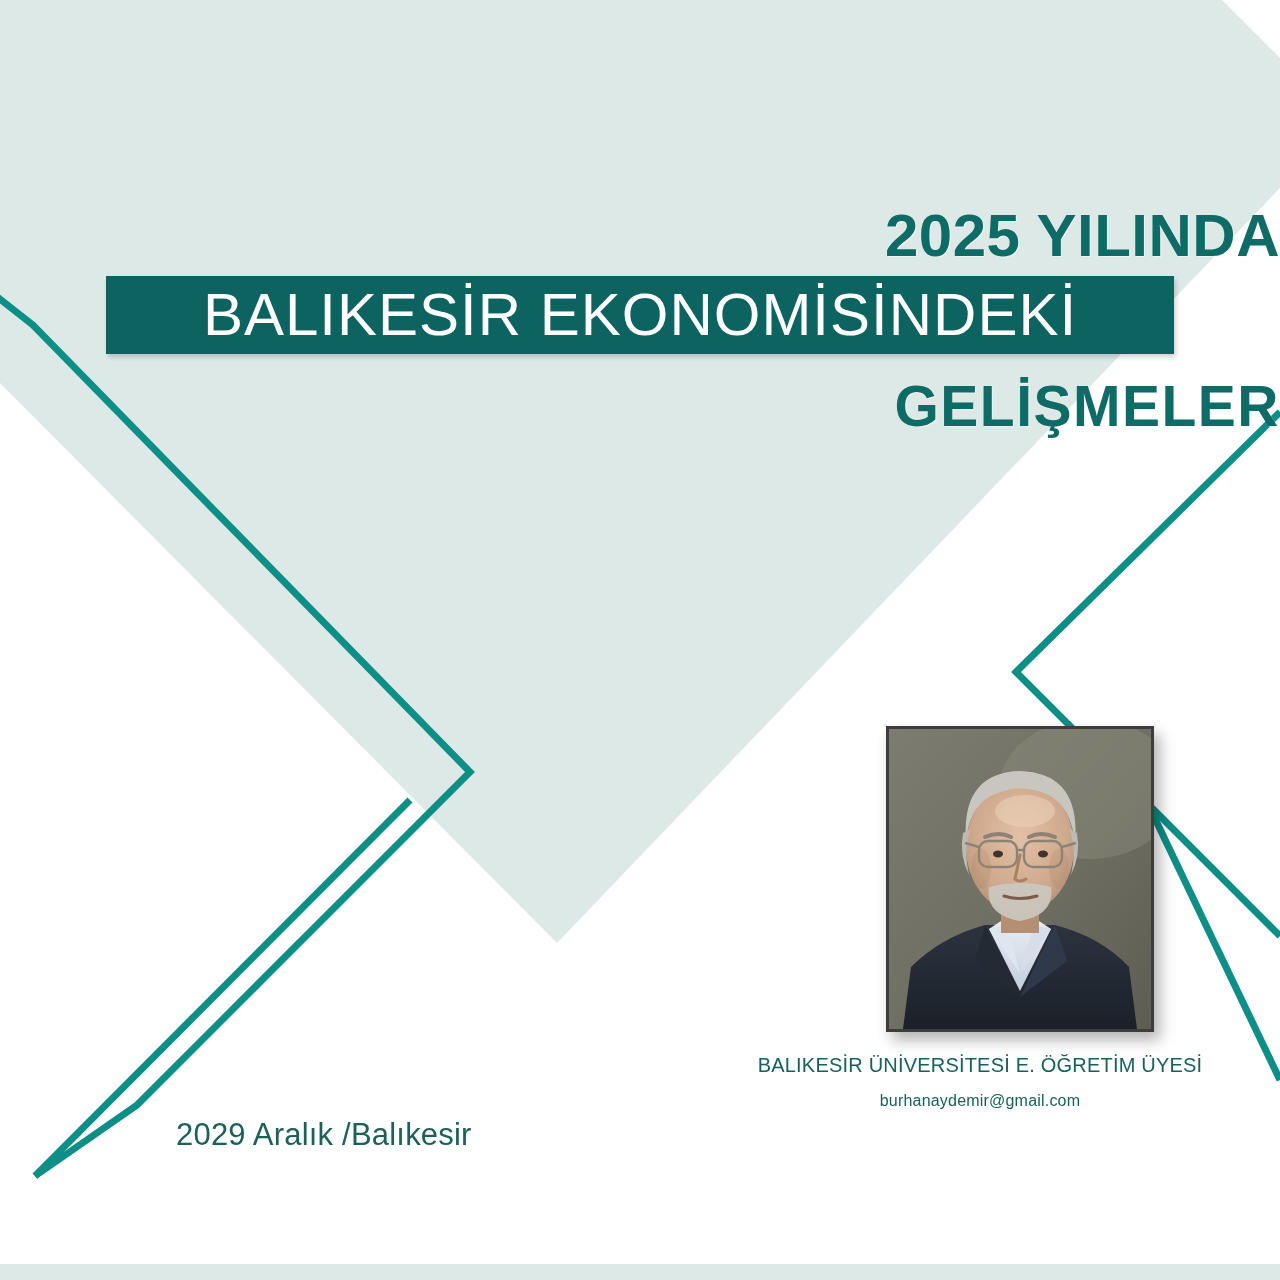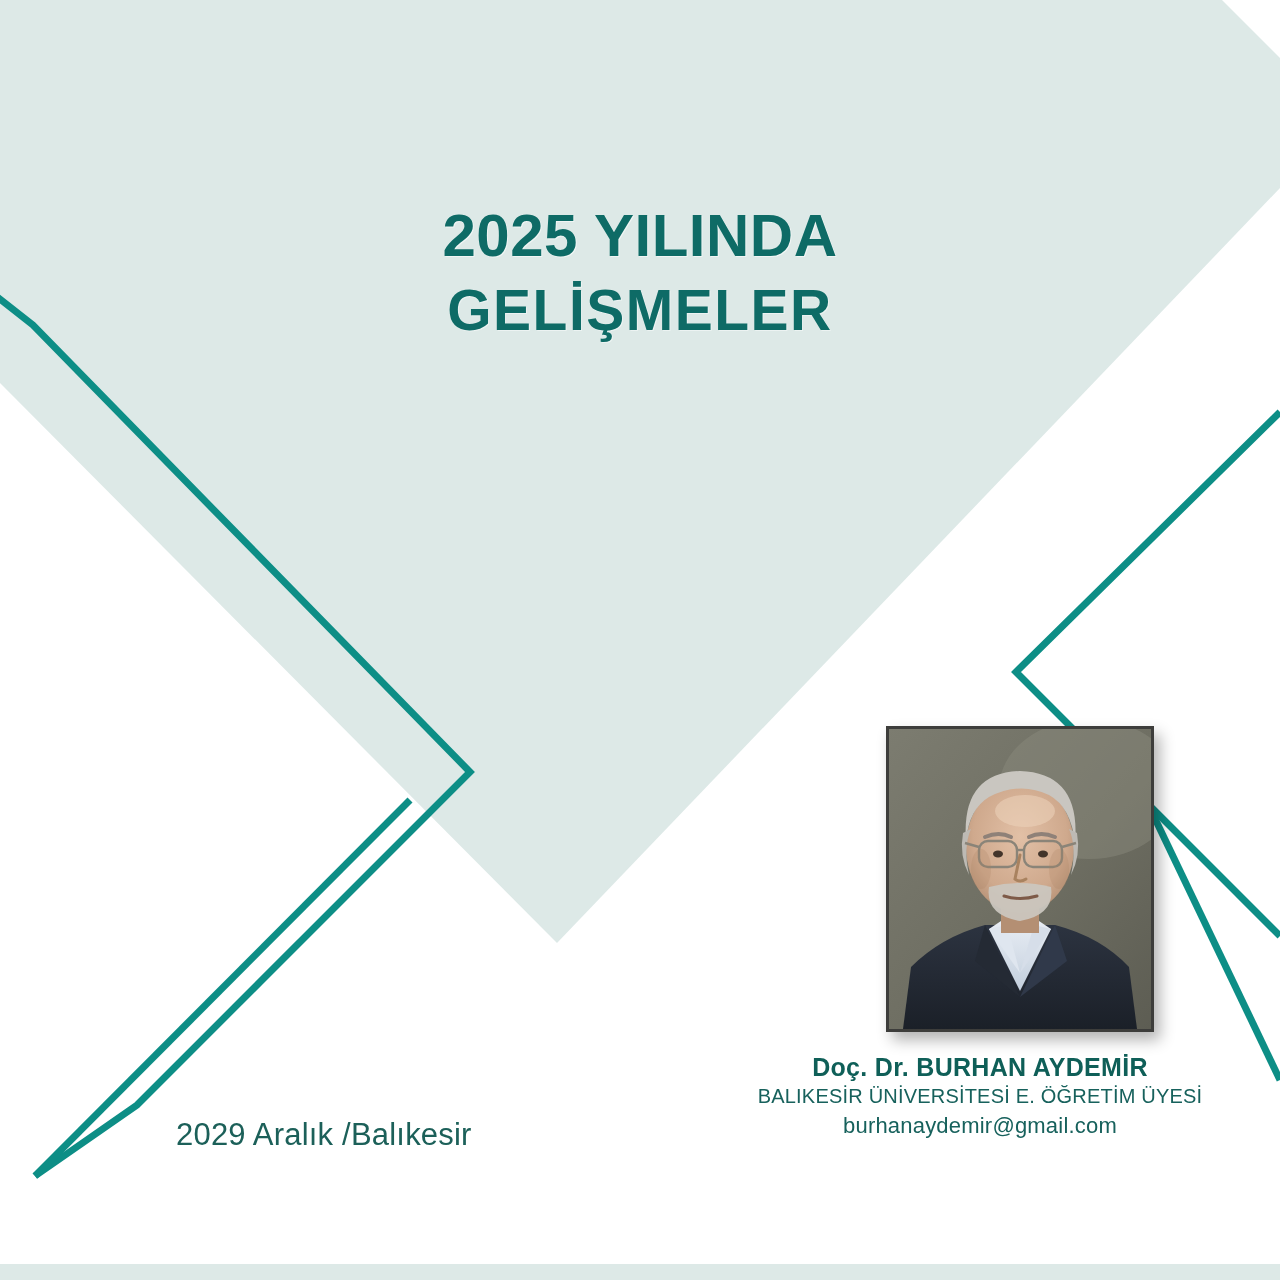--- a/index.html
+++ b/index.html
@@ -24,21 +24,21 @@
     height: 1280px;
     display: block;
   }
 
   
   .title-wrap {
     position: absolute;
     left: 0;
     top: 206px;
     width: 1280px;
-    text-align: center;
+    text-align: right;
     z-index: 5;
   }
   .title-line1 {
     font-size: 60px;
     font-weight: 800;
     letter-spacing: 0.5px;
     color: #0e6b66;
     line-height: 1.0;
     text-shadow: 1px 1px 0 rgba(255,255,255,0.55);
   }
@@ -54,21 +54,21 @@
   }
   .banner-text {
     font-size: 60px;
     font-weight: 500;
     letter-spacing: 1px;
     color: #ffffff;
     line-height: 1;
     white-space: nowrap;
   }
   .title-line3 {
-    margin-top: 16px;
+    margin-top: 24px;
     font-size: 57px;
     font-weight: 800;
     letter-spacing: 1.5px;
     color: #0e6b66;
     line-height: 1.0;
     text-shadow: 1px 1px 0 rgba(255,255,255,0.45);
   }
 
   
   .photo-frame {
@@ -102,25 +102,26 @@
     line-height: 1.25;
   }
   .presenter-affil {
     font-size: 20px;
     font-weight: 400;
     color: #17615c;
     letter-spacing: 0.2px;
     line-height: 1.35;
   }
   .presenter-email {
-    font-size: 22px;
+    font-size: 16px;
     font-weight: 400;
     color: #17615c;
     letter-spacing: 0.2px;
     line-height: 1.45;
+    margin-top: 10px;
   }
 
   
   .date-place {
     position: absolute;
     left: 176px;
     top: 1117px;
     font-size: 31px;
     font-weight: 400;
     color: #1c6059;
@@ -153,20 +154,23 @@
     <line x1="35" y1="1176" x2="410" y2="800" stroke="#0d8e86" stroke-width="7"></line>
 
     <polyline points="1280,412 1016,672 1148,804 1280,936" fill="none" stroke="#0d8e86" stroke-width="7" stroke-linejoin="miter"></polyline>
 
     <line x1="1148" y1="804" x2="1280" y2="1080" stroke="#0d8e86" stroke-width="7"></line>
   </svg>
 
   <div class="title-wrap">
     <div class="title-line1">2025 YILINDA</div>
 
+    <div class="banner">
+      <div class="banner-text">BALIKESİR EKONOMİSİNDEKİ</div>
+    </div>
 
     <div class="title-line3">GELİŞMELER</div>
   </div>
 
   <div class="photo-frame">
     <svg class="photo-svg" viewBox="0 0 262 300" preserveAspectRatio="xMidYMid slice">
       <defs>
         <linearGradient id="wallg" x1="0" y1="0" x2="1" y2="1">
           <stop offset="0%" stop-color="#7c7c70"></stop>
           <stop offset="55%" stop-color="#6e6e62"></stop>
@@ -230,21 +234,20 @@
       <path d="M100 158 Q131 150 162 158 Q166 186 131 192 Q96 186 100 158 Z" fill="#cbc7c0" opacity="0.93"></path>
 
       <path d="M115 167 Q131 172 148 167" stroke="#7e5a48" stroke-width="3" fill="none" stroke-linecap="round"></path>
 
       <ellipse cx="92" cy="140" rx="10" ry="20" fill="#a9815f" opacity="0.22"></ellipse>
       <ellipse cx="170" cy="140" rx="10" ry="20" fill="#a9815f" opacity="0.22"></ellipse>
     </svg>
   </div>
 
   <div class="presenter">
-    <div class="presenter-name">Doç. Dr. BURHAN AYDEMİR</div>
     <div class="presenter-affil">BALIKESİR ÜNİVERSİTESİ E. ÖĞRETİM ÜYESİ</div>
     <div class="presenter-email">burhanaydemir@gmail.com</div>
   </div>
 
   <div class="date-place">2029 Aralık /Balıkesir</div>
 
   <div class="bottom-band"></div>
 
 </div>
 

